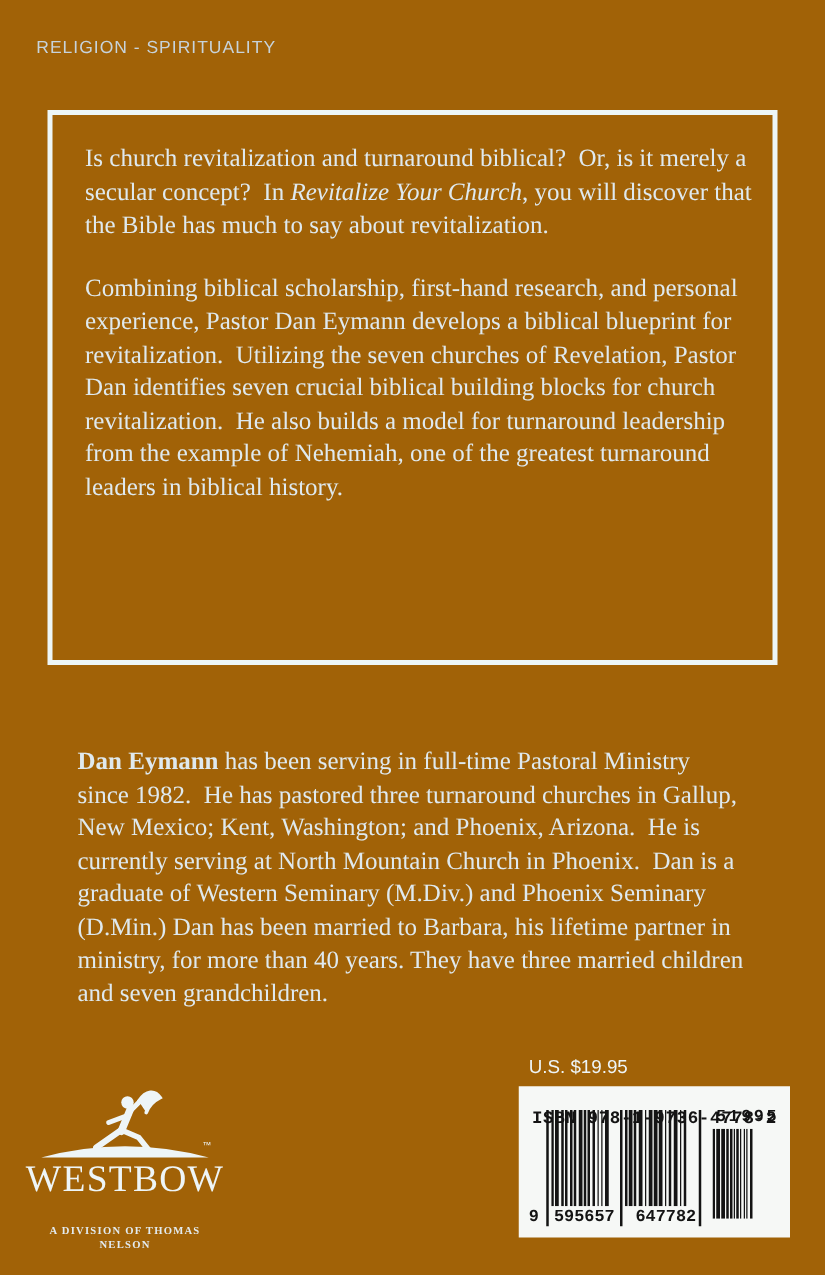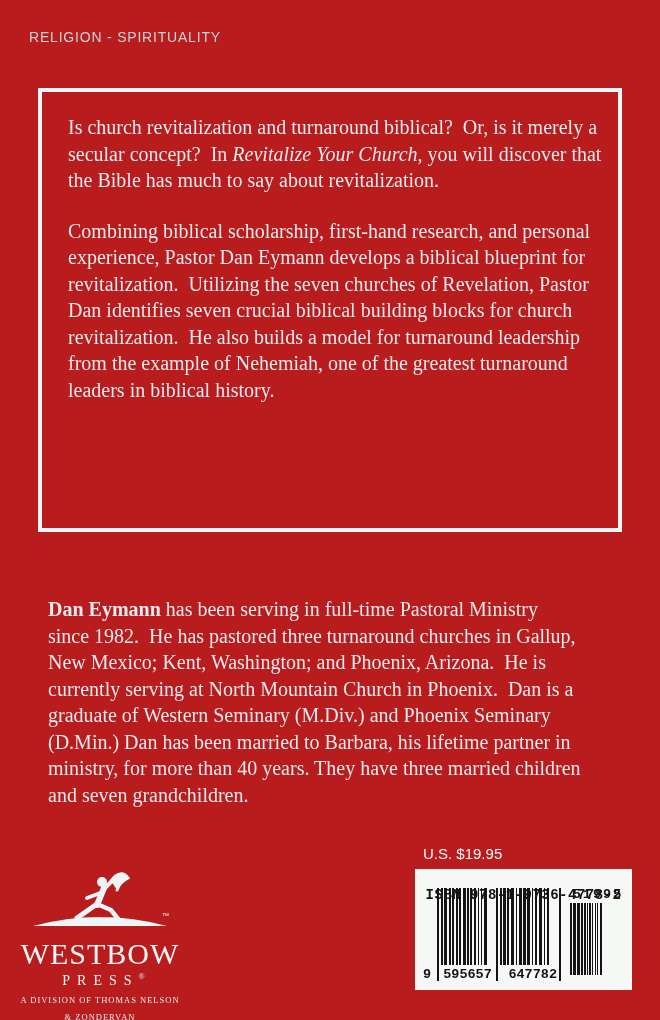--- a/index.html
+++ b/index.html
@@ -3,21 +3,21 @@
 <meta charset="utf-8">
 <style>
   html, body { margin: 0; padding: 0; }
   body {
     width: 660px; height: 1020px;
     font-family: "Liberation Serif", "DejaVu Serif", serif;
   }
   .cover {
     position: relative;
     width: 660px; height: 1020px;
-    background: #b91c1c;
+    background: #a16207;
     overflow: hidden;
   }
 
   
   .category {
     position: absolute; left: 29px; top: 29px;
     font-family: "Liberation Sans", sans-serif;
     font-size: 14px; letter-spacing: 0.8px;
     color: #c7d3db;
   }
@@ -35,46 +35,46 @@
     font-size: 20px; line-height: 26.5px;
     color: #dfe9ee;
     white-space: pre-wrap;
     text-align: left;
   }
   .it { font-style: italic; }
   .bd { font-weight: bold; }
 
   
   .bio {
-    position: absolute; left: 48px; top: 596px;
+    position: absolute; left: 62px; top: 596px;
     width: 534px;
   }
 
   
   .publisher {
     position: absolute; left: 20px; top: 868px;
     width: 160px;
     text-align: center;
     color: #e9f1f4;
   }
   .logo-art { display: block; margin: 0 auto; }
   .logo-name {
     font-size: 30px; letter-spacing: 1px; line-height: 28px;
-    margin-top: 10px;
+    margin-top: 0;
     color: #eef5f7;
   }
   .logo-press {
     font-size: 14px; letter-spacing: 7px; padding-left: 7px;
     line-height: 15px; margin-top: 1px;
     color: #eef5f7;
   }
   .logo-press sup { font-size: 8px; letter-spacing: 0; }
   .logo-division {
-    font-size: 8.5px; font-weight: normal; letter-spacing: 1px;
-    line-height: 10.5px; margin-top: 7px;
+    font-size: 8.5px; font-weight: bold; letter-spacing: 1px;
+    line-height: 10.5px; margin-top: 21px;
     color: #e2ebf0;
   }
 
   
   .price {
     position: absolute; left: 423px; top: 845px;
     font-family: "Liberation Sans", sans-serif;
     font-size: 15px; color: #eef5f7;
   }
   .barcode-box {
@@ -144,21 +144,20 @@
 
         <path d="M86 13 C 92 4, 99 4, 103 10 C 99 12, 94 16, 92 22" stroke-width="3" fill="#eef5f7"></path>
       </g>
 
       <circle cx="77" cy="14" r="5" fill="#eef5f7"></circle>
 
       <path d="M8 58 Q 75 40 142 58 L 8 58 Z" fill="#eef5f7"></path>
       <text x="144" y="50" font-size="7" fill="#eef5f7" font-family="Liberation Sans, sans-serif" text-anchor="end">™</text>
     </svg>
     <div class="logo-name">WESTBOW</div>
-    <div class="logo-press"><span>PRESS</span><sup>®</sup></div>
     <div class="logo-division">A DIVISION OF THOMAS NELSON</div>
     <div class="logo-division">&amp; ZONDERVAN</div>
   </div>
 
   <div class="price">U.S. $19.95</div>
 
   <div class="barcode-box">
     <div class="isbn-line">ISBN 978-1-9736-4778-2</div>
 
     <div class="ean">

